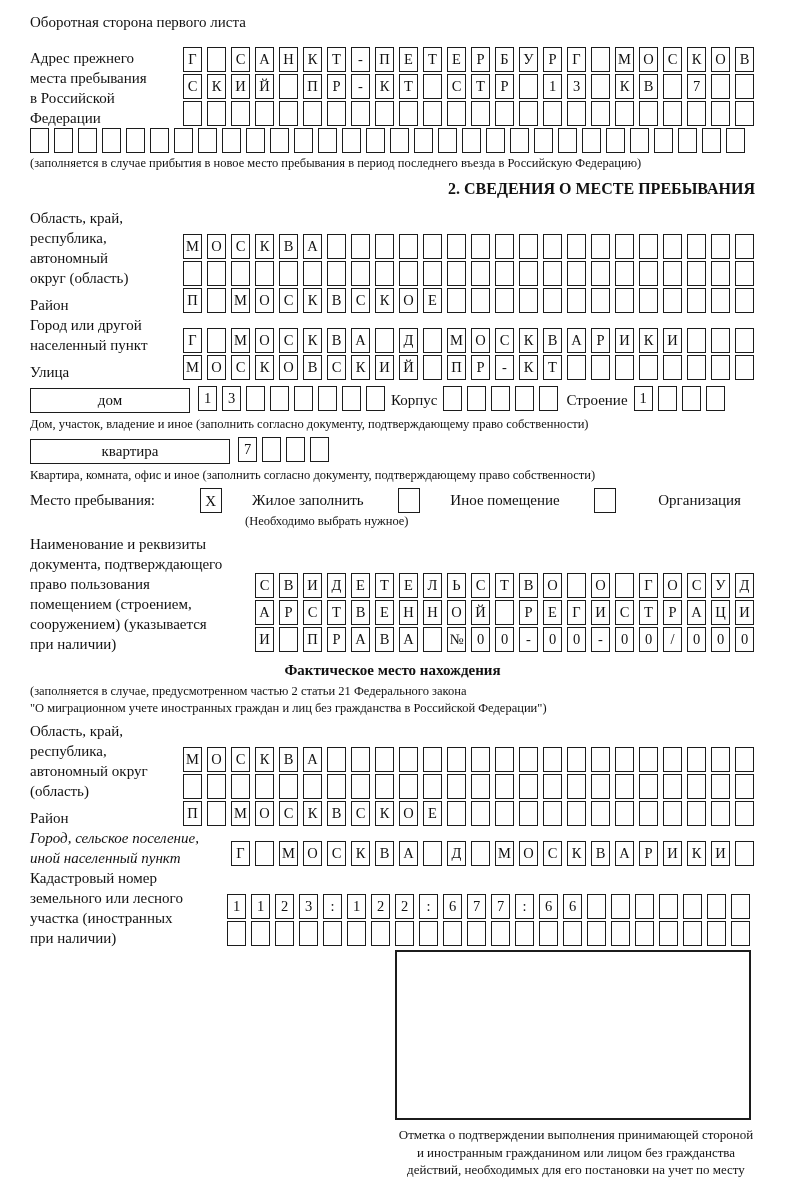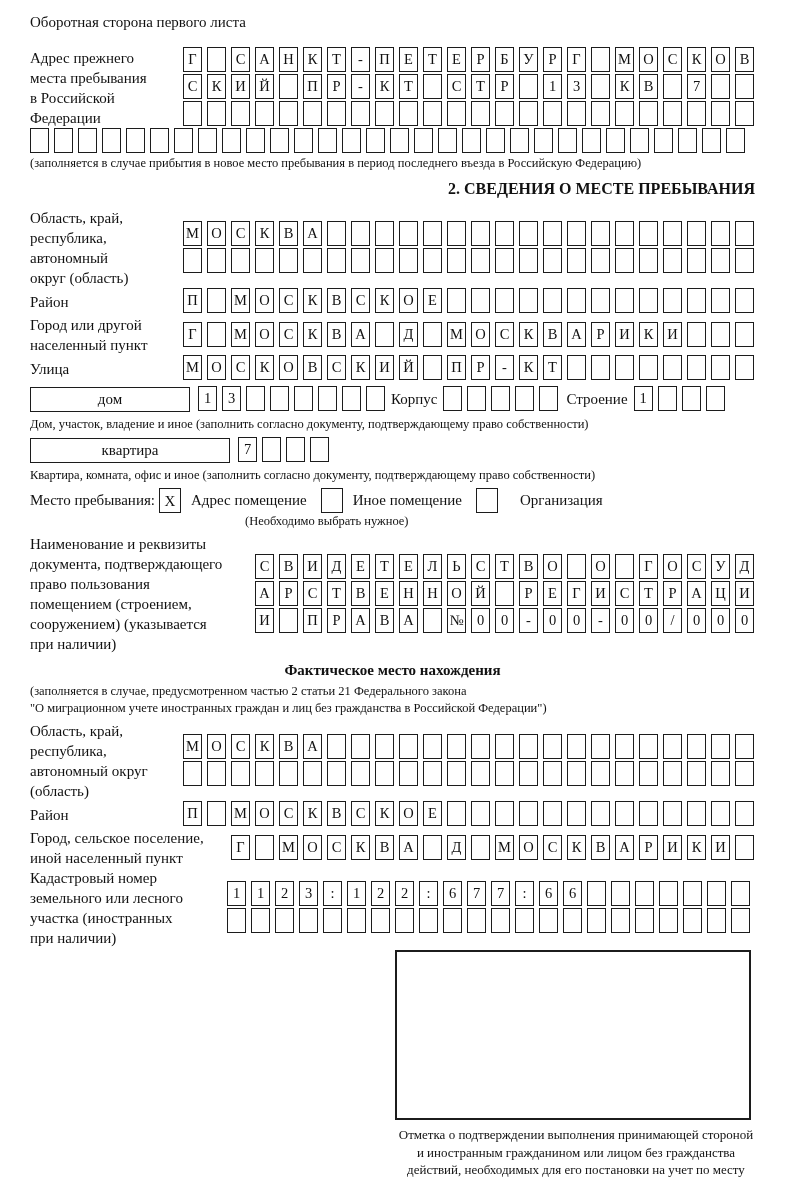--- a/index.html
+++ b/index.html
@@ -6,26 +6,26 @@
   html, body { background: #ffffff; }
   body {
     width: 800px; height: 1180px; overflow: hidden;
     font-family: "Liberation Serif", "DejaVu Serif", serif;
     color: #111;
   }
   .page { padding: 14px 45px 0 30px; width: 800px; }
 
   .hdr { font-size: 15px; margin-bottom: 16px; }
 
-  .frow { display: flex; align-items: center; }
+  .frow { display: flex; align-items: flex-end; }
   .lblcol { flex: none; }
   .lbl { font-size: 15px; line-height: 20px; }
   .w153 { width: 153px; }
   .w225 { width: 225px; }
-  .w201 { width: 201px; }
+  .w201 { width: 201px; font-style: italic; }
   .w197 { width: 197px; }
 
   .cells { display: flex; gap: 5px; margin-bottom: 2px; }
   .cell {
     flex: none; width: 19px; height: 25px; border: 1px solid #1c1c1c;
     display: flex; align-items: center; justify-content: center;
     font-size: 14.5px;
   }
 
   .note { font-size: 12.5px; line-height: 17px; }
@@ -39,21 +39,21 @@
   }
   .dom-box { width: 160px; }
   .kv-box { width: 200px; }
   .inline-lbl { font-size: 15px; line-height: 25px; flex: none; }
   .gap6 { width: 6px; flex: none; } .gap8 { width: 8px; flex: none; }
 
   .checkbox {
     flex: none; width: 22px; height: 25px; border: 1px solid #1c1c1c;
     text-align: center; line-height: 24px; font-size: 15px;
   }
-  .mesto-row { display: flex; align-items: center; margin-top: 4px; }
+  .mesto-row { display: flex; align-items: center; margin-top: 4px; justify-content: space-between; }
   .mesto-row .opt-lbl { font-size: 15px; margin: 0 14px 0 10px; }
 
   .mb3 { margin-bottom: 3px; }
   .section-gap { margin-top: 4px; }
 
   .stamp-wrap { margin-left: 365px; margin-top: 2px; width: 362px; }
   .stamp-box { width: 356px; height: 170px; border: 2px solid #1c1c1c; }
   .stamp-caption { margin-top: 6px; font-size: 13px; line-height: 17.5px; text-align: center; }
 </style>
 </head>
@@ -387,21 +387,21 @@
         <div class="cell"></div>
         <div class="cell"></div>
       </div>
   </div>
   <div class="note">Квартира, комната, офис и иное (заполнить согласно документу, подтверждающему право собственности)</div>
 
   <div class="mesto-row">
     <span class="inline-lbl">Место пребывания:</span>
     <span class="opt-lbl" style="margin-left:4px;margin-right:0"></span>
     <div class="checkbox">X</div>
-    <span class="opt-lbl">Адрес помещение</span>
+    <span class="opt-lbl">Жилое заполнить</span>
     <div class="checkbox"></div>
     <span class="opt-lbl">Иное помещение</span>
     <div class="checkbox"></div>
     <span class="opt-lbl" style="margin-left:22px">Организация</span>
   </div>
   <div class="note" style="margin-left:215px">(Необходимо выбрать нужное)</div>
 
   <div class="frow section-gap">
     <div class="lblcol w225">
       <div class="lbl">Наименование и реквизиты</div>

